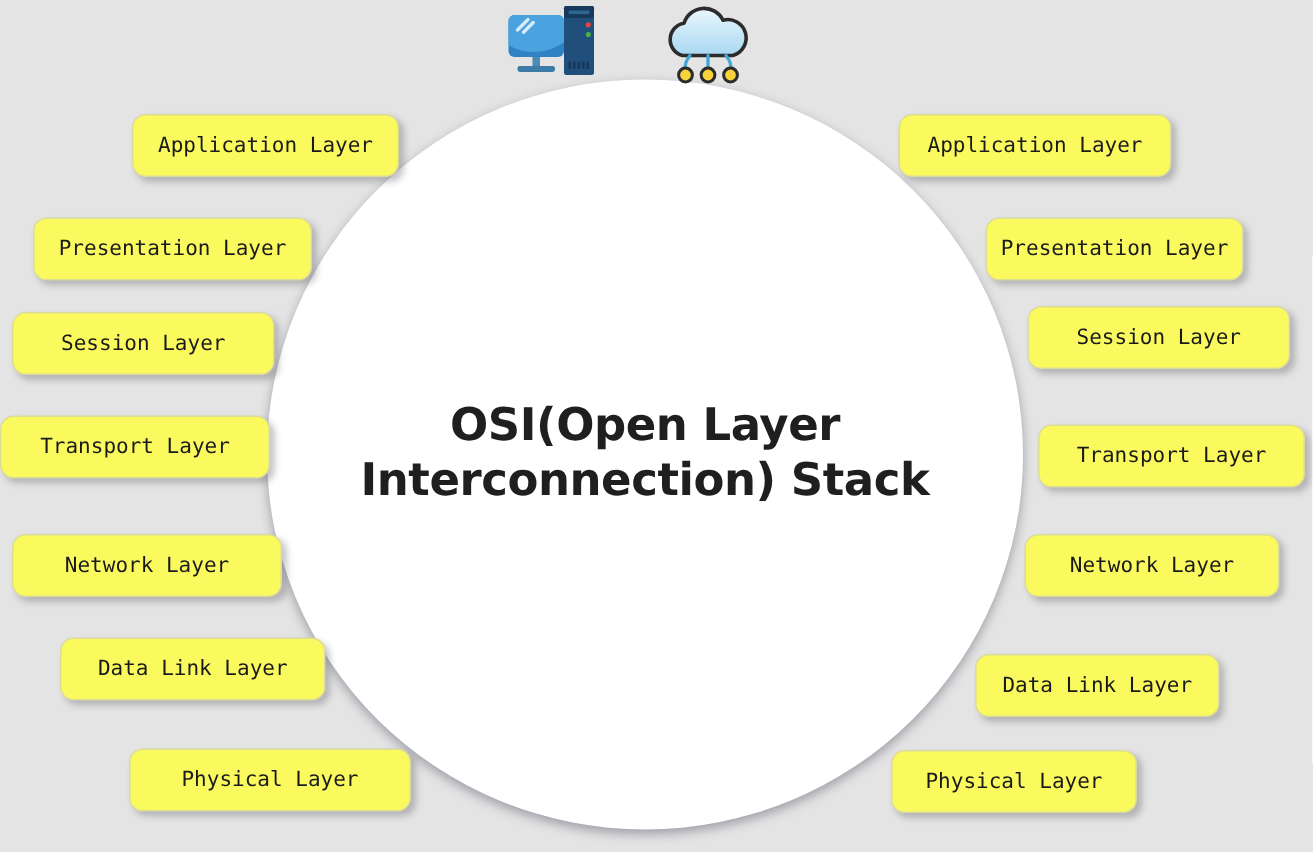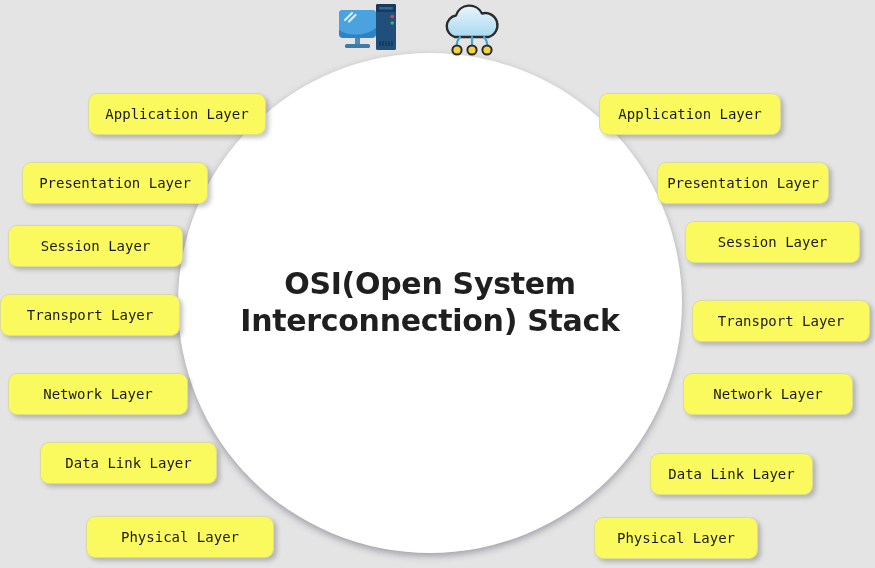--- a/index.html
+++ b/index.html
@@ -63,21 +63,20 @@
     height: 42px;
     box-sizing: border-box;
     background: #fafa5f;
     border: 1px solid #dcdc9a;
     border-radius: 9px;
     display: flex;
     align-items: center;
     justify-content: center;
     z-index: 3;
     box-shadow: 3px 3px 4px rgba(70, 70, 80, 0.30);
-    margin-top: 17px;
   }
   .layer-chip .chip-label {
     font-family: "DejaVu Sans Mono", monospace;
     font-size: 14px;
     font-weight: normal;
     color: #1a1a1a;
     white-space: nowrap;
     letter-spacing: 0px;
   }
 
@@ -90,21 +89,21 @@
   #cloud-network-icon    { left: 438px; top: 4px; width: 68px; height: 54px; }
 </style>
 </head>
 <body>
 
 <div id="canvas">
 
   <div id="center-circle"></div>
 
   <div id="center-title">
-    <div class="title-text">OSI(Open System Interconnection) Stack</div>
+    <div class="title-text">OSI(Open Layer Interconnection) Stack</div>
   </div>
 
   <div class="icon-wrap" id="desktop-computer-icon">
     <svg viewBox="0 0 66 52" width="66" height="52" xmlns="http://www.w3.org/2000/svg">
 
       <rect x="40" y="1" width="20" height="46" rx="1.5" fill="#1f4f7a"></rect>
       <rect x="40" y="1" width="20" height="8" rx="1.5" fill="#16395c"></rect>
       <rect x="43" y="4" width="14" height="2.4" rx="1" fill="#2d6894"></rect>
       <circle cx="56.2" cy="13.5" r="1.7" fill="#e8453c"></circle>
       <circle cx="56.2" cy="20" r="1.7" fill="#4caf50"></circle>

